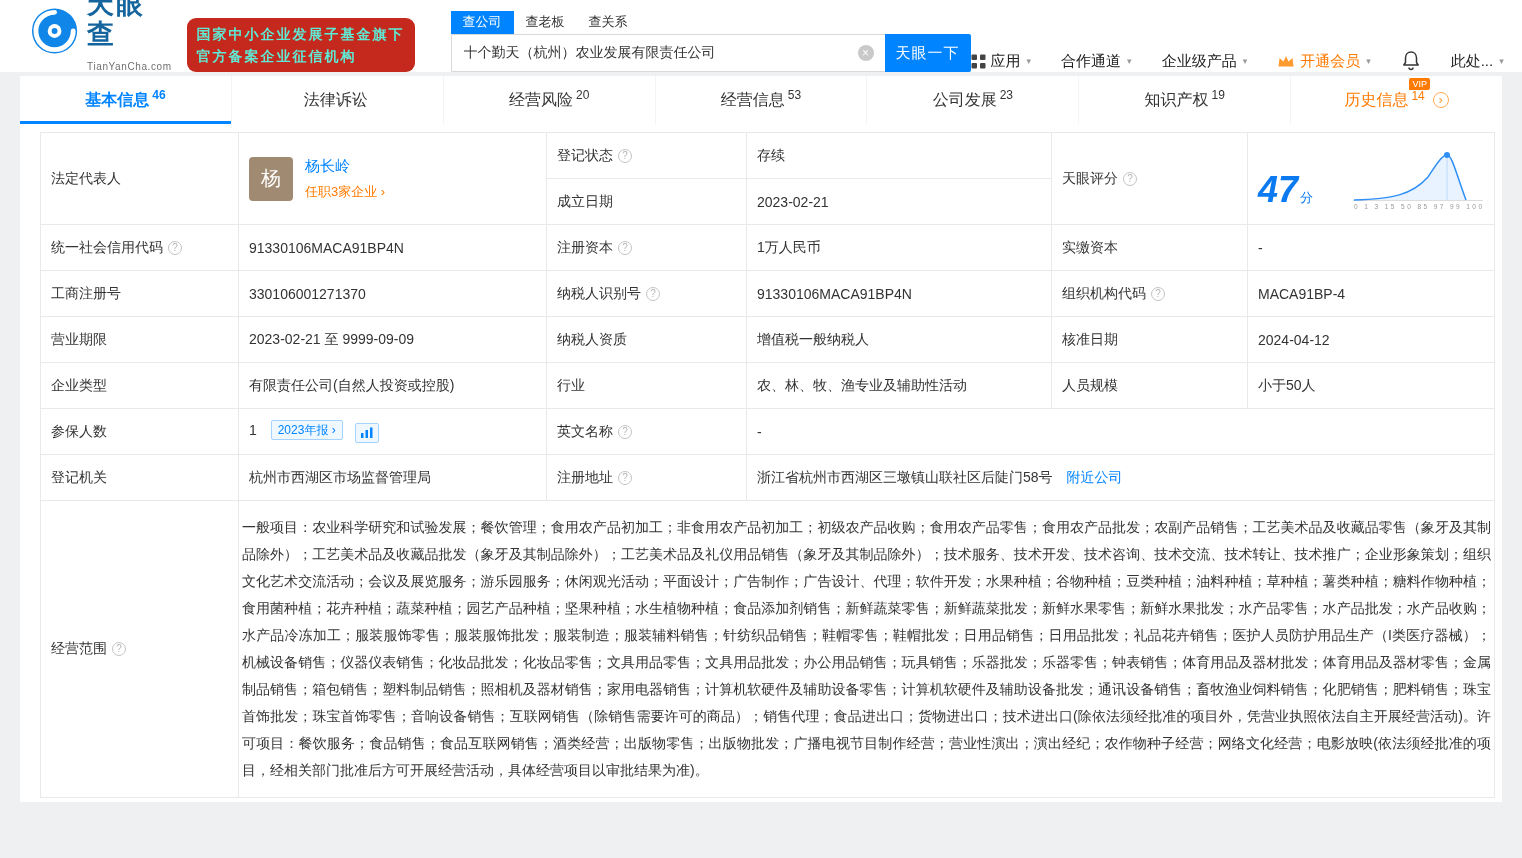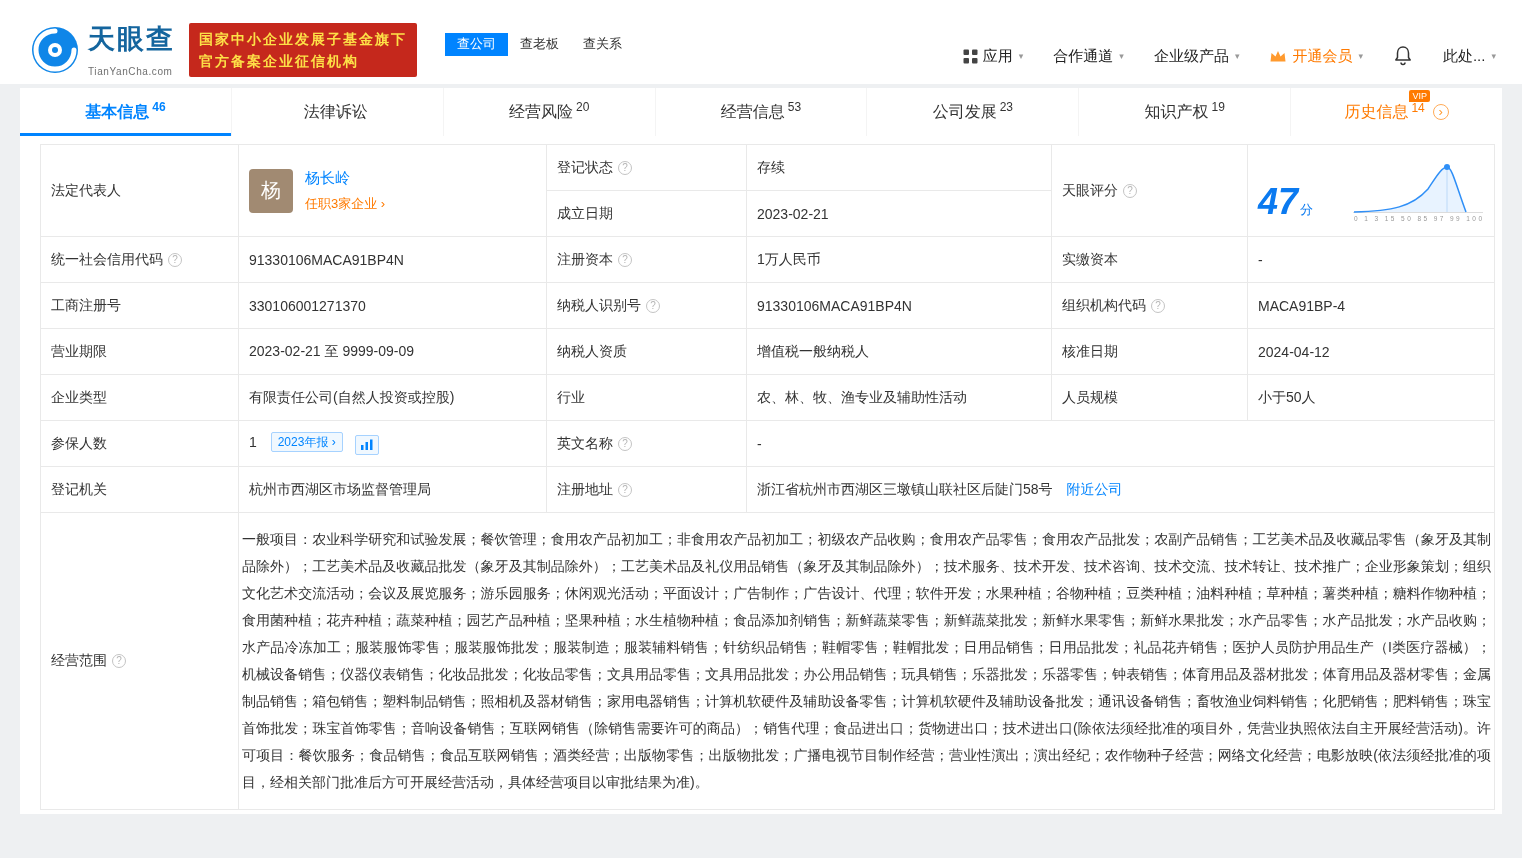--- a/index.html
+++ b/index.html
@@ -1,24 +1,24 @@
 <!DOCTYPE html>
 <html><head>
 <meta charset="utf-8">
 <style>
   *{margin:0;padding:0;box-sizing:border-box}
   html,body{width:1522px}
   body{height:858px;overflow:hidden;background:#eef0f2;font-family:"Liberation Sans","DejaVu Sans",sans-serif;color:#333}
   
-  .header{height:84px;background:#fff;display:flex;align-items:center;padding:0 26px 0 30px}
+  .header{height:72px;background:#fff;display:flex;align-items:flex-end;padding:0 26px 0 30px}
   .logo{display:flex;align-items:center;margin-top:16px;cursor:pointer}
   .logo-text{margin-left:8px}
   .logo-cn{font-size:27px;font-weight:bold;color:#14659e;letter-spacing:2px;line-height:30px}
   .logo-en{font-size:10px;color:#707070;letter-spacing:.6px;margin-top:12px}
-  .gov-badge{margin:15px 8px 0 14px;background:#c5281c;color:#fde047;font-weight:bold;font-size:14px;line-height:22px;padding:5px 10px;letter-spacing:2px;border-radius:2px;white-space:nowrap}
+  .gov-badge{margin:15px 16px 0 14px;background:#c5281c;color:#5eead4;font-weight:bold;font-size:14px;line-height:22px;padding:5px 10px;letter-spacing:2px;border-radius:9px;white-space:nowrap}
   .search-area{margin-left:20px;margin-top:4px}
   .search-tabs{display:flex;align-items:flex-start;height:23px}
   .stab{font-size:13px;padding:2px 12px 3px;cursor:pointer;color:#333}
   .stab.active{background:#0084ff;color:#fff}
   .search-row{display:flex}
   .search-box{position:relative}
   .search-input{width:434px;height:38px;border:1px solid #d9d9d9;border-right:none;padding:0 36px 0 12px;font-size:14px;color:#333;outline:none;border-radius:2px 0 0 2px;font-family:inherit;display:block}
   .clear-icon{position:absolute;right:11px;top:50%;transform:translateY(-50%);width:16px;height:16px;background:#c9c9c9;color:#fff;border-radius:50%;font-size:12px;line-height:16px;text-align:center;cursor:pointer}
   .search-btn{width:86px;height:38px;background:#0084ff;color:#fff;border:none;font-size:15px;cursor:pointer;border-radius:0 2px 2px 0;font-family:inherit;letter-spacing:1px}
   .top-nav{margin-left:auto;display:flex;align-items:center;gap:30px;margin-top:28px;font-size:15px}
@@ -78,20 +78,27 @@
     <div>国家中小企业发展子基金旗下</div>
     <div>官方备案企业征信机构</div>
   </div>
 
   <div class="search-area">
     <div class="search-tabs">
       <span class="stab active">查公司</span>
       <span class="stab">查老板</span>
       <span class="stab">查关系</span>
     </div>
+    <div class="search-row">
+      <div class="search-box">
+        <input class="search-input" value="十个勤天（杭州）农业发展有限责任公司" style="">
+        <span class="clear-icon">×</span>
+      </div>
+      <button class="search-btn">天眼一下</button>
+    </div>
   </div>
 
   <div class="top-nav">
     <div class="nav-item">
       <svg width="15" height="15" viewBox="0 0 15 15">
           <rect x="0.5" y="0.5" width="5.5" height="5.5" rx="1" fill="#444"></rect>
           <rect x="9" y="0.5" width="5.5" height="5.5" rx="1" fill="#444"></rect>
           <rect x="0.5" y="9" width="5.5" height="5.5" rx="1" fill="#444"></rect>
           <rect x="9" y="9" width="5.5" height="5.5" rx="1" fill="#444"></rect>
         </svg>

